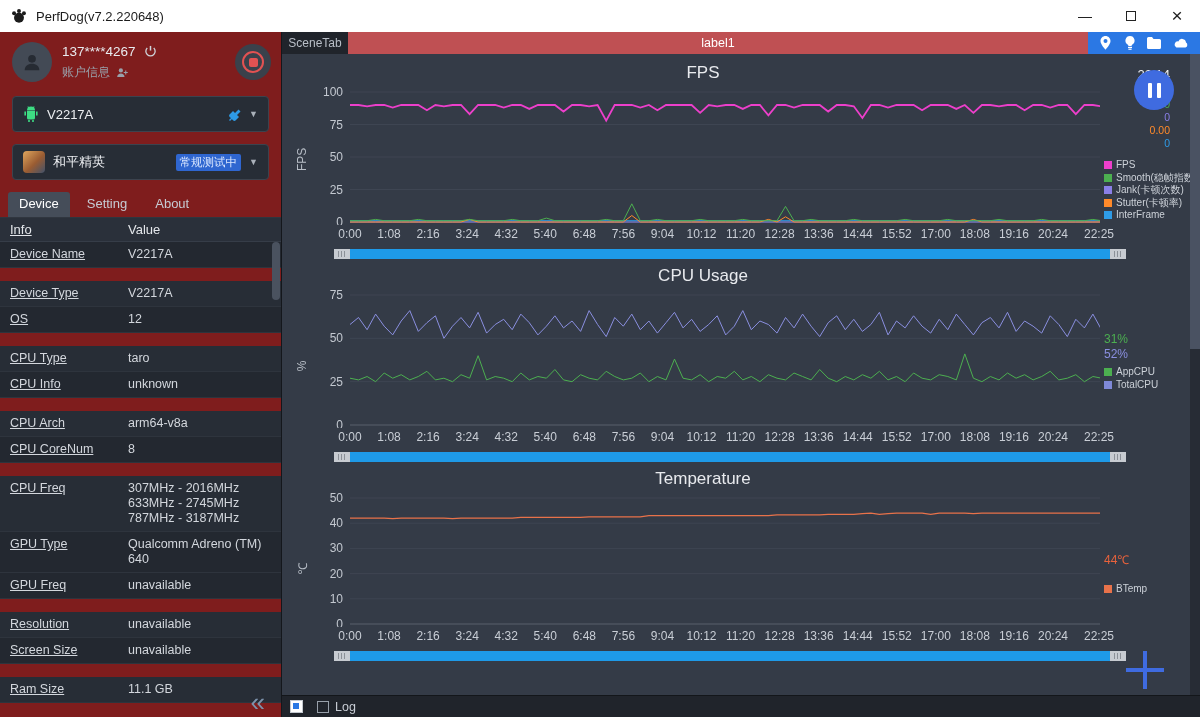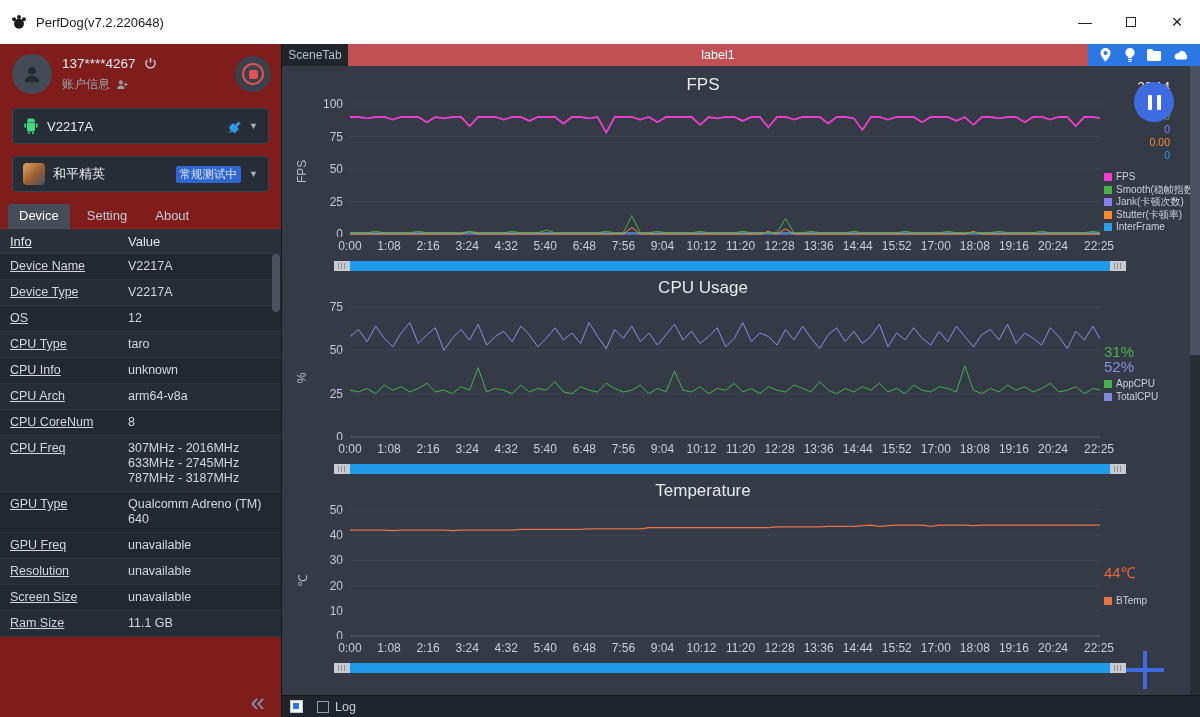--- a/index.html
+++ b/index.html
@@ -1,20 +1,20 @@
 <!DOCTYPE html>
 <html><head>
 <meta charset="utf-8">
 <style>
   * { box-sizing: border-box; margin: 0; padding: 0; }
   body { font-family: "Liberation Sans", sans-serif; background:#111; }
   .app { width:1200px; height:717px; display:flex; flex-direction:column; overflow:hidden; background:#20242b; }
 
   
-  .titlebar { height:44px; background:#ffffff; display:flex; align-items:center; flex:none; }
+  .titlebar { height:32px; background:#ffffff; display:flex; align-items:center; flex:none; }
   .titlebar .logo { width:18px; height:18px; margin-left:10px; }
   .titlebar .title { font-size:13px; color:#1b1b1b; margin-left:8px; flex:1; }
   .winbtn { width:46px; height:32px; display:flex; align-items:center; justify-content:center; font-size:14px; color:#222; cursor:pointer; }
   .winbtn.max span { width:10px; height:10px; border:1px solid #222; display:block; }
   .winbtn.close { font-size:19px; }
 
   .body { flex:1; display:flex; overflow:hidden; }
 
   
   .sidebar { width:282px; background:#7f1d1d; flex:none; display:flex; flex-direction:column; position:relative; border-right:1px solid #14171c; }
@@ -37,21 +37,21 @@
   .tabs { display:flex; gap:6px; padding:6px 8px 0 8px; border-bottom:1px solid #30363f; }
   .tab { font-size:13px; color:#c6cbd3; padding:4px 11px 6px; cursor:pointer; border-radius:3px 3px 0 0; }
   .tab.active { background:#454d59; color:#ffffff; }
 
   .info-table { flex:1; overflow:hidden; position:relative; font-size:12.5px; }
   .thead { display:flex; background:#2a303a; color:#e3e6ea; height:24px; align-items:center; border-bottom:1px solid #363d48; }
   .thead .tc-info, .thead .tc-val { font-size:13px; }
   .tc-info { width:120px; padding:5px 4px 5px 10px; flex:none;text-decoration:underline; }
   .tc-val { flex:1; padding:5px 8px 5px 8px; word-wrap:break-word; }
   .trow { display:flex; background:#232830; color:#d3d7dd; border-bottom:1px solid #2e343d; line-height:15px; }
-  .trow.alt { background:#272d36; }
+  .trow.alt { background:#272d36;margin-top:13px; }
   .tbl-scroll { position:absolute; top:24px; right:1px; width:8px; bottom:0; }
   .tbl-thumb { width:8px; height:58px; background:#4a525f; border-radius:4px; }
   .collapse { position:absolute; right:16px; bottom:2px; font-size:26px; color:#7d93ad; cursor:pointer; line-height:26px; }
 
   
   .main { flex:1; display:flex; flex-direction:column; background:#343b47; position:relative; overflow:hidden; }
   .main-top { height:22px; display:flex; flex:none; background:#20242b; align-items:stretch; }
   .scene-tab { width:66px; color:#b9bfc8; font-size:12px; display:flex; align-items:center; justify-content:center; cursor:pointer; }
   .label-bar { flex:1; background:#bf5053; color:#ffffff; font-size:12.5px; display:flex; align-items:center; justify-content:center; cursor:pointer; }
   .top-icons { width:112px; background:#2b78e4; display:flex; align-items:center; justify-content:space-evenly; }
@@ -64,21 +64,21 @@
   .ylab-col { width:16px; position:relative; }
   .ylab { position:absolute; top:50%; left:-2px; transform:rotate(-90deg) translateX(0); transform-origin:center; color:#b8bec7; font-size:12px; white-space:nowrap; width:16px; text-align:center; }
   svg.plot { display:block; }
 
   .right-col { width:100px; position:relative; flex:none; }
   .clock { position:absolute; top:-20px; right:30px; color:#f0f2f5; font-size:13px; }
   .stats { position:absolute; top:-2px; right:30px; text-align:right; font-size:10.5px; line-height:13px; }
   .legend { position:absolute; left:4px; }
   .legend-item { display:flex; align-items:center; gap:4px; color:#ccd1d8; font-size:10px; line-height:12.5px; white-space:nowrap; }
   .legend-item .sq { width:8px; height:8px; flex:none; display:block; }
-  .side-values { position:absolute; left:4px; font-size:15px; line-height:15px; }
+  .side-values { position:absolute; left:4px; font-size:12px; line-height:15px; }
 
   .xaxis { position:relative; height:16px; margin-left:54px; width:760px; margin-top:2px; }
   .xaxis span { position:absolute; transform:translateX(-50%); font-size:12px; color:#c9ced6; white-space:nowrap; }
   .xaxis span.xend { left:auto; right:-4px; transform:none; }
 
   .hscroll { display:flex; align-items:center; margin:6px 0 2px 38px; width:792px; height:10px; }
   .hs-handle { width:16px; height:10px; background:#c7cbd1; flex:none; background-image:repeating-linear-gradient(90deg,#8b9097 0 1px,transparent 1px 3px); background-size:9px 6px; background-repeat:no-repeat; background-position:center; cursor:pointer; }
   .hs-track { flex:1; height:10px; background:#1e9ae8; cursor:pointer; }
 
   .vscroll { position:absolute; top:22px; right:0; bottom:22px; width:10px; background:#272c35; }

